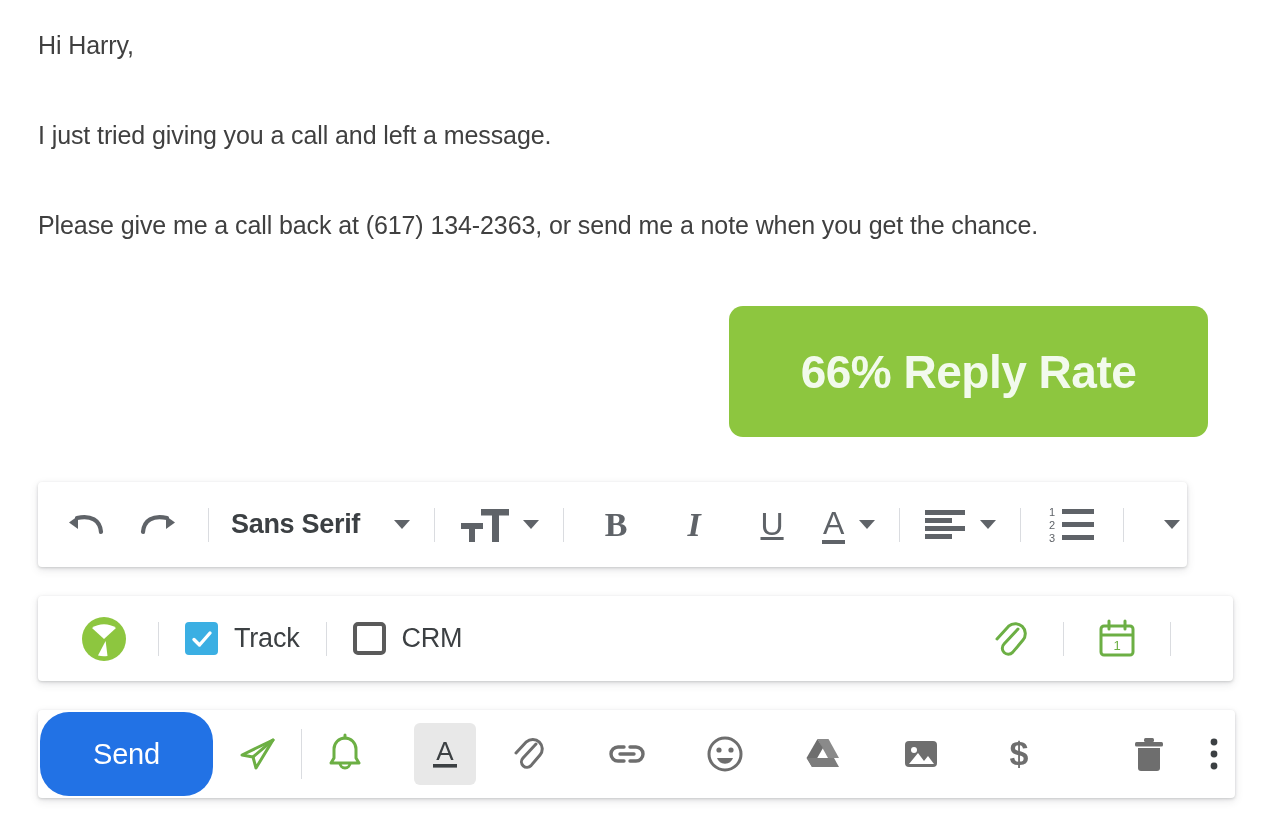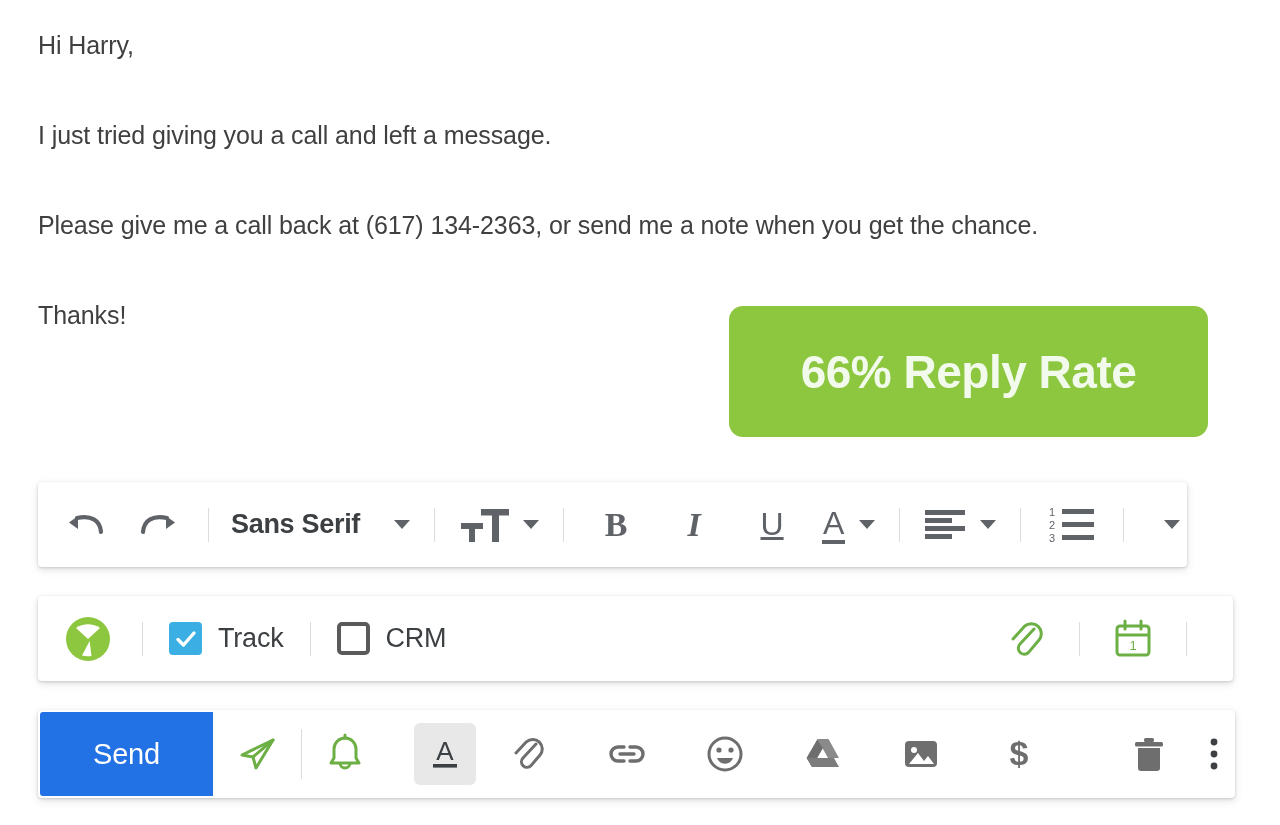--- a/index.html
+++ b/index.html
@@ -122,21 +122,21 @@
     line-height: 34px;
     padding: 0 1px;
   }
 
   
   #yesware-bar {
     left: 38px;
     top: 596px;
     width: 1195px;
     height: 85px;
-    padding: 0 22px;
+    padding: 0 38px;
   }
   .yw-label {
     font-size: 27px;
     color: #3c4043;
     letter-spacing: -0.2px;
     white-space: nowrap;
   }
   .chk {
     width: 33px; height: 33px;
     border-radius: 4px;
@@ -181,21 +181,20 @@
   .icon-btn.active { background: #e8e8e8; }
   .sp { flex: 1 1 auto; }
 </style>
 </head>
 <body>
 
 <div class="compose-body">
   <p class="body-line body-para p1">Hi Harry,</p>
   <p class="body-line body-para p2">I just tried giving you a call and left a message.</p>
   <p class="body-line body-para p3">Please give me a call back at (617) 134-2363, or send me a note when you get the chance.</p>
-  <p class="body-line body-para p4">Thanks!</p>
 </div>
 
 <div class="reply-badge" id="reply-badge" style="background: rgb(141, 198, 63);">
   <span class="reply-badge-text" style="color: rgb(242, 250, 236);">66% Reply Rate</span>
 </div>
 
 <div class="bar" id="format-toolbar">
 
   <div class="tb-btn" style="width:58px">
     <svg width="40" height="30" viewBox="0 0 40 30">
@@ -328,21 +327,21 @@
       <text x="21" y="32" font-size="13" font-family="Liberation Sans, sans-serif" fill="#6CAF44" text-anchor="middle">1</text>
     </svg>
   </div>
 
   <div class="divider" style="margin:0 24px"></div>
 
 </div>
 
 <div class="bar" id="send-bar">
 
-  <div id="send-button" style="background: rgb(34, 114, 229);">
+  <div id="send-button" style="background: rgb(34, 114, 229); border-radius: 29px;">
     <span class="lbl">Send</span>
   </div>
 
   <div class="icon-btn" style="margin-left:14px">
     <svg width="42" height="42" viewBox="0 0 42 42">
       <path d="M5 22 L36 7 L19 35 L16 24 Z" stroke="#6CAF44" stroke-width="3" fill="none" stroke-linejoin="round"></path>
       <line x1="16" y1="24" x2="36" y2="7" stroke="#6CAF44" stroke-width="3" stroke-linecap="round"></line>
     </svg>
   </div>
 

